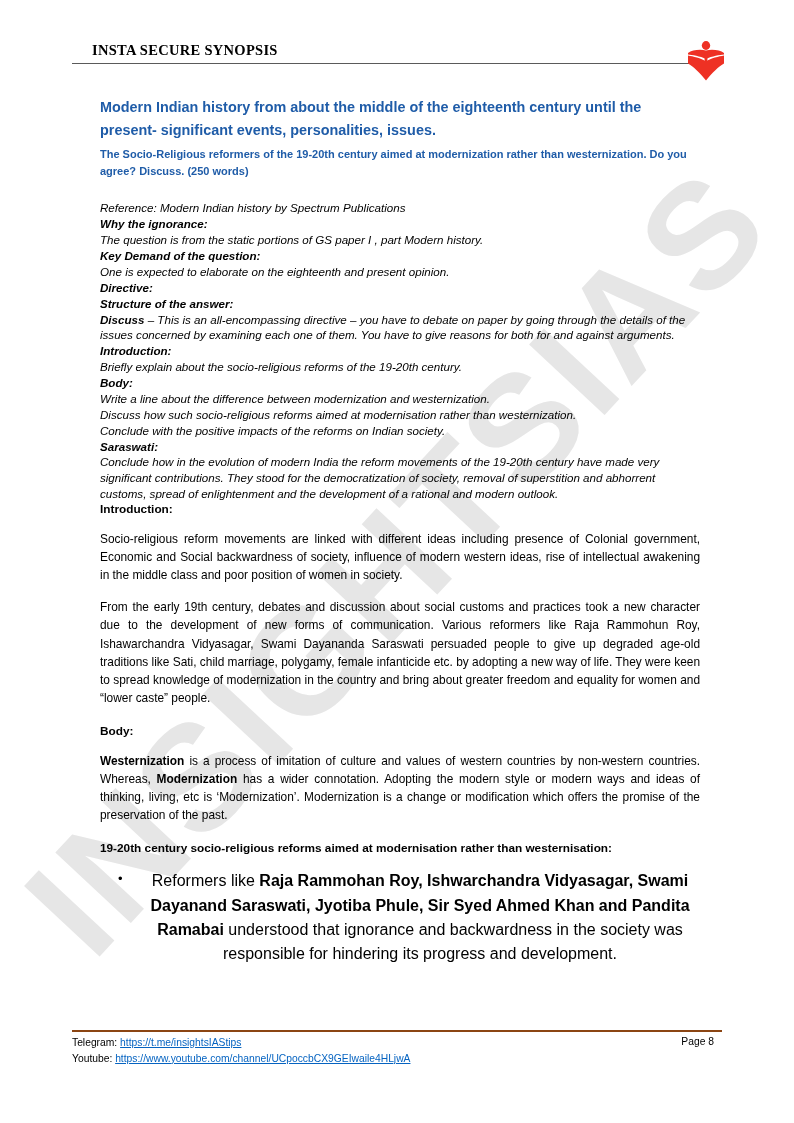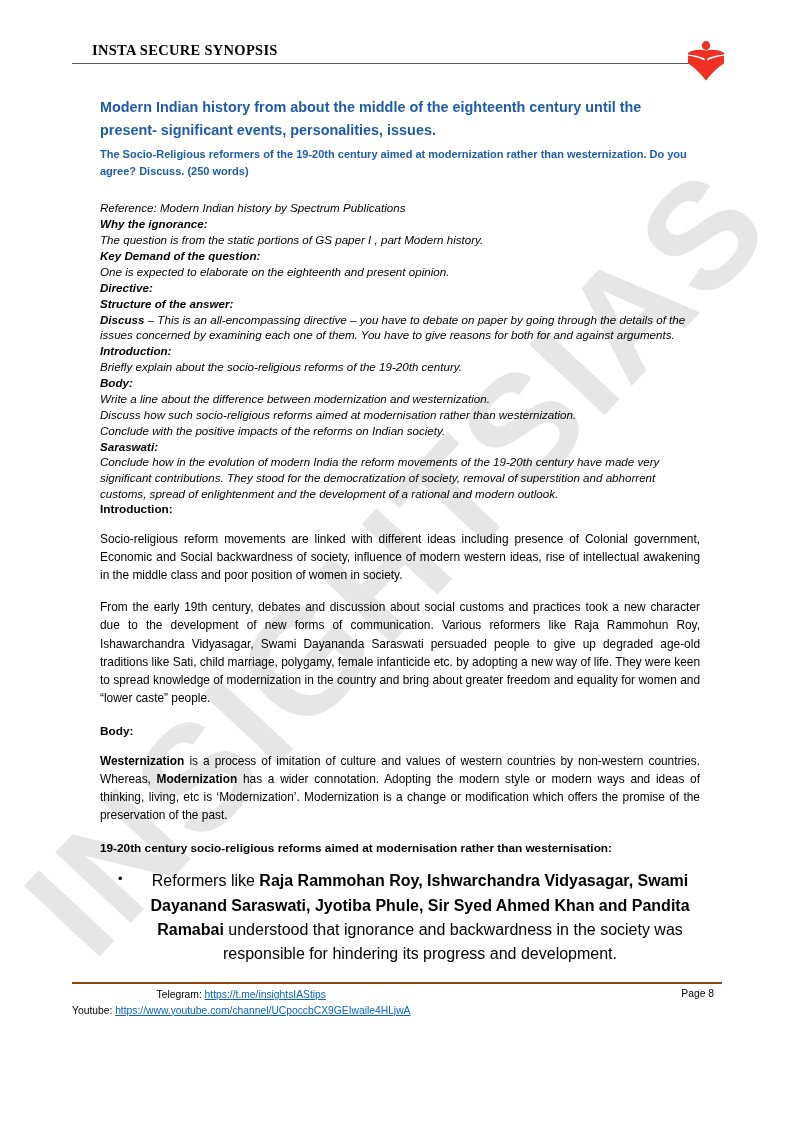--- a/index.html
+++ b/index.html
@@ -136,24 +136,23 @@
     line-height: 1.52;
     color: #000;
     text-align: center;
   }
   .bullet-text b { font-weight: 700; }
 
   
   .footer {
     position: absolute;
     left: 72px;
-    top: 982px;
+    top: 1030px;
     width: 650px;
     z-index: 2;
-    text-align: center;
   }
   .footer-rule {
     border-top: 2.6px solid #8B4513;
     width: 650px;
     margin-bottom: 3px;
   }
   .footer-body {
     display: flex;
     justify-content: space-between;
     align-items: flex-start;

